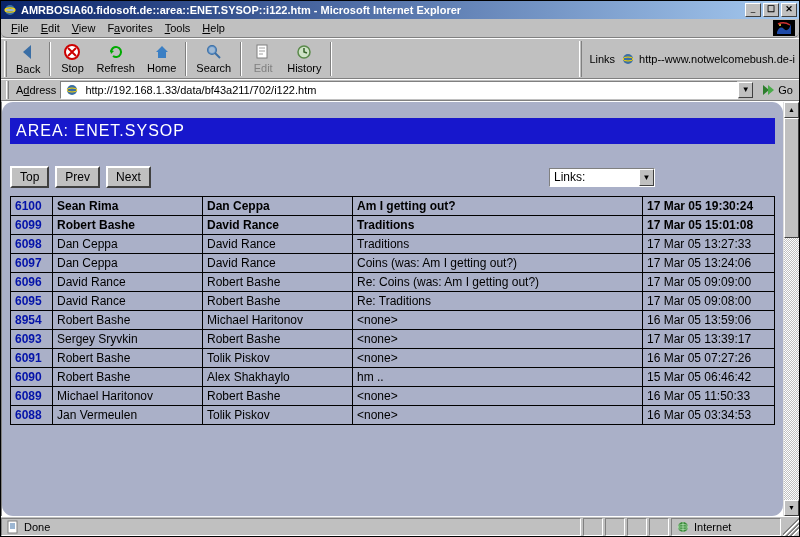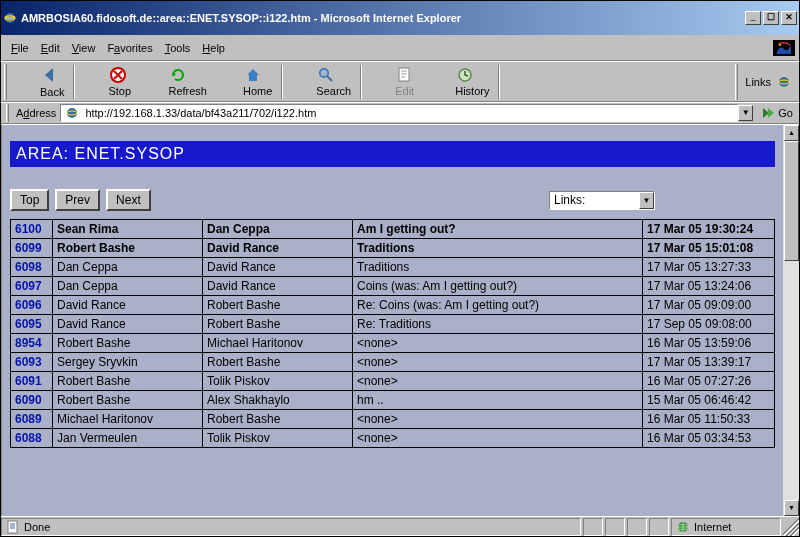--- a/index.html
+++ b/index.html
@@ -6,37 +6,37 @@
   html, body { margin:0; padding:0; height:100%; }
   body {
     font-family: Tahoma, "MS Sans Serif", Arial, sans-serif;
     font-size: 11px;
     background: #c0c0c0;
     overflow: hidden;
   }
   .window { width:800px; height:537px; background:#c0c0c0; display:flex; flex-direction:column; border:1px solid #000; }
 
   
-  .titlebar { height:34px; background:linear-gradient(to right,#0a246a,#a6caf0); color:#fff; display:flex; align-items:center; padding:0 2px; }
+  .titlebar { height:18px; background:linear-gradient(to right,#0a246a,#a6caf0); color:#fff; display:flex; align-items:center; padding:0 2px; }
   .titlebar .app-icon { width:14px; height:14px; margin-right:4px; display:flex; align-items:center; justify-content:center; font-size:10px; }
   .titlebar .title { flex:1; font-weight:bold; font-size:11px; white-space:nowrap; overflow:hidden; }
   .titlebar .win-btn { width:16px; height:14px; background:#c0c0c0; border:1px solid; border-color:#fff #404040 #404040 #fff; margin-left:2px; font-size:9px; line-height:10px; text-align:center; color:#000; font-family:Tahoma; font-weight:bold; }
 
   
-  .menubar { height:26px; background:#c0c0c0; display:flex; align-items:center; padding:0 4px; border-bottom:1px solid #808080; }
+  .menubar { height:19px; background:#c0c0c0; display:flex; align-items:center; padding:0 4px; border-bottom:1px solid #808080;border-radius:6px; }
   .menubar .menu-item { padding:2px 6px; cursor:default; }
   .menubar .menu-item u { text-decoration:underline; }
   .menubar .spacer { flex:1; }
   .menubar .logo { width:22px; height:16px; background:#000; display:flex; align-items:center; justify-content:center; }
   .menubar .logo-inner { width:14px; height:12px; }
 
   
   .toolbar { height:41px; background:#c0c0c0; display:flex; align-items:center; border-bottom:1px solid #808080; border-top:1px solid #fff; }
   .toolbar .grip { width:3px; height:36px; border-left:1px solid #fff; border-right:1px solid #808080; margin:0 3px; }
-  .tool-btn { display:flex; flex-direction:column; justify-content:center; padding:13px 6px; height:38px; min-width:36px; color:#000;margin-left:24px; }
+  .tool-btn { display:flex; flex-direction:column; align-items:center; justify-content:center; padding:13px 6px; height:38px; min-width:36px; color:#000; }
   .tool-btn.disabled { color:#808080; }
   .tool-btn .icon { width:20px; height:20px; display:flex; align-items:center; justify-content:center; font-size:16px; margin-bottom:1px;}
   .tool-btn .lbl { font-size:11px; }
   .toolbar .sep { width:1px; height:34px; border-left:1px solid #808080; border-right:1px solid #fff; margin:0 3px; }
   .toolbar .links-panel { display:flex; align-items:center; height:38px; padding:0 4px; }
   .toolbar .links-panel .links-lbl { margin-right:6px; }
   .toolbar .link-favicon { width:14px; height:14px; margin-right:4px; display:flex; align-items:center; justify-content:center; }
   .toolbar .link-text { font-size:11px; white-space:nowrap; overflow:hidden; max-width:160px; }
 
   
@@ -49,21 +49,21 @@
   .addressbar .go-btn { display:flex; align-items:center; padding:0 4px; height:18px; margin-left:4px; }
   .addressbar .go-icon { width:14px; height:14px; margin-right:3px; }
 
   
   .viewport { flex:1; background:#fff; border-top:1px solid #fff; border-left:1px solid #808080; position:relative; overflow:hidden; }
   .scroll-v { position:absolute; right:0; top:0; bottom:0; width:16px; background:#c0c0c0; border-left:1px solid #dfdfdf; display:flex; flex-direction:column; }
   .scroll-v .sbtn { height:16px; background:#c0c0c0; border:1px solid; border-color:#fff #404040 #404040 #fff; font-size:7px; text-align:center; line-height:14px; }
   .scroll-v .strack { flex:1; background:repeating-conic-gradient(#c0c0c0 0% 25%, #fff 0% 50%) 0/2px 2px; position:relative; }
   .scroll-v .thumb { position:absolute; left:0; right:0; top:0; height:120px; background:#c0c0c0; border:1px solid; border-color:#fff #404040 #404040 #fff; }
 
-  .page { background:#aab0c8; height:100%; margin-right:16px; padding:8px 8px; overflow:hidden; }
+  .page { background:#aab0c8; height:100%; margin-right:16px; padding:8px 8px; overflow:hidden;border-radius:11px; }
   .area-header { background:#1717cc; color:#fff; font-family:Arial; font-size:16px; letter-spacing:1px; padding:4px 6px; margin:8px 0 22px 0; }
 
   .nav-row { display:flex; align-items:center; margin-bottom:8px; }
   .mini-btn { background:#c0c0c0; border:2px solid; border-color:#fff #404040 #404040 #fff; padding:2px 8px; font-family:inherit; font-size:12px; margin-right:6px; cursor:pointer; }
   .nav-row .gap { flex:1; }
   .links-select { display:flex; align-items:center; background:#fff; border:1px solid; border-color:#808080 #fff #fff #808080; height:19px; width:106px; }
   .links-select .sel-text { flex:1; padding:0 4px; font-size:12px; }
   .links-select .sel-drop { width:15px; height:17px; background:#c0c0c0; border:1px solid; border-color:#fff #404040 #404040 #fff; font-size:8px; text-align:center; line-height:15px; }
 
   table.msgs { border-collapse:collapse; width:100%; table-layout:fixed; }
@@ -198,20 +198,21 @@
     <span style="flex:1"></span>
     <span class="grip"></span>
     <div class="links-panel">
       <span class="links-lbl">Links</span>
       <span class="link-favicon">
           <svg width="14" height="14" viewBox="0 0 14 14">
             <circle cx="7" cy="7" r="5" fill="#3a6ea5"></circle>
             <ellipse cx="7" cy="7" rx="5" ry="2" fill="none" stroke="#ffd800"></ellipse>
           </svg>
         </span>
+      <span class="link-text">http--www.notwelcomebush.de-i</span>
     </div>
   </div>
 
   <div class="addressbar">
     <span class="grip" style="width:3px;height:18px;border-left:1px solid #fff;border-right:1px solid #808080;margin:0 3px;"></span>
     <span class="lbl">A<u>d</u>dress</span>
     <div class="addr-input">
       <span class="page-icon">
           <svg width="14" height="14" viewBox="0 0 14 14">
             <circle cx="7" cy="7" r="5" fill="#3a6ea5"></circle>
@@ -286,21 +287,21 @@
               <td>David Rance</td>
               <td>Robert Bashe</td>
               <td>Re: Coins (was: Am I getting out?)</td>
               <td class="date">17 Mar 05 09:09:00</td>
             </tr>
             <tr>
               <td class="num">6095</td>
               <td>David Rance</td>
               <td>Robert Bashe</td>
               <td>Re: Traditions</td>
-              <td class="date">17 Sep 05 09:08:00</td>
+              <td class="date">17 Mar 05 09:08:00</td>
             </tr>
             <tr>
               <td class="num">8954</td>
               <td>Robert Bashe</td>
               <td>Michael Haritonov</td>
               <td>&lt;none&gt;</td>
               <td class="date">16 Mar 05 13:59:06</td>
             </tr>
             <tr>
               <td class="num">6093</td>

